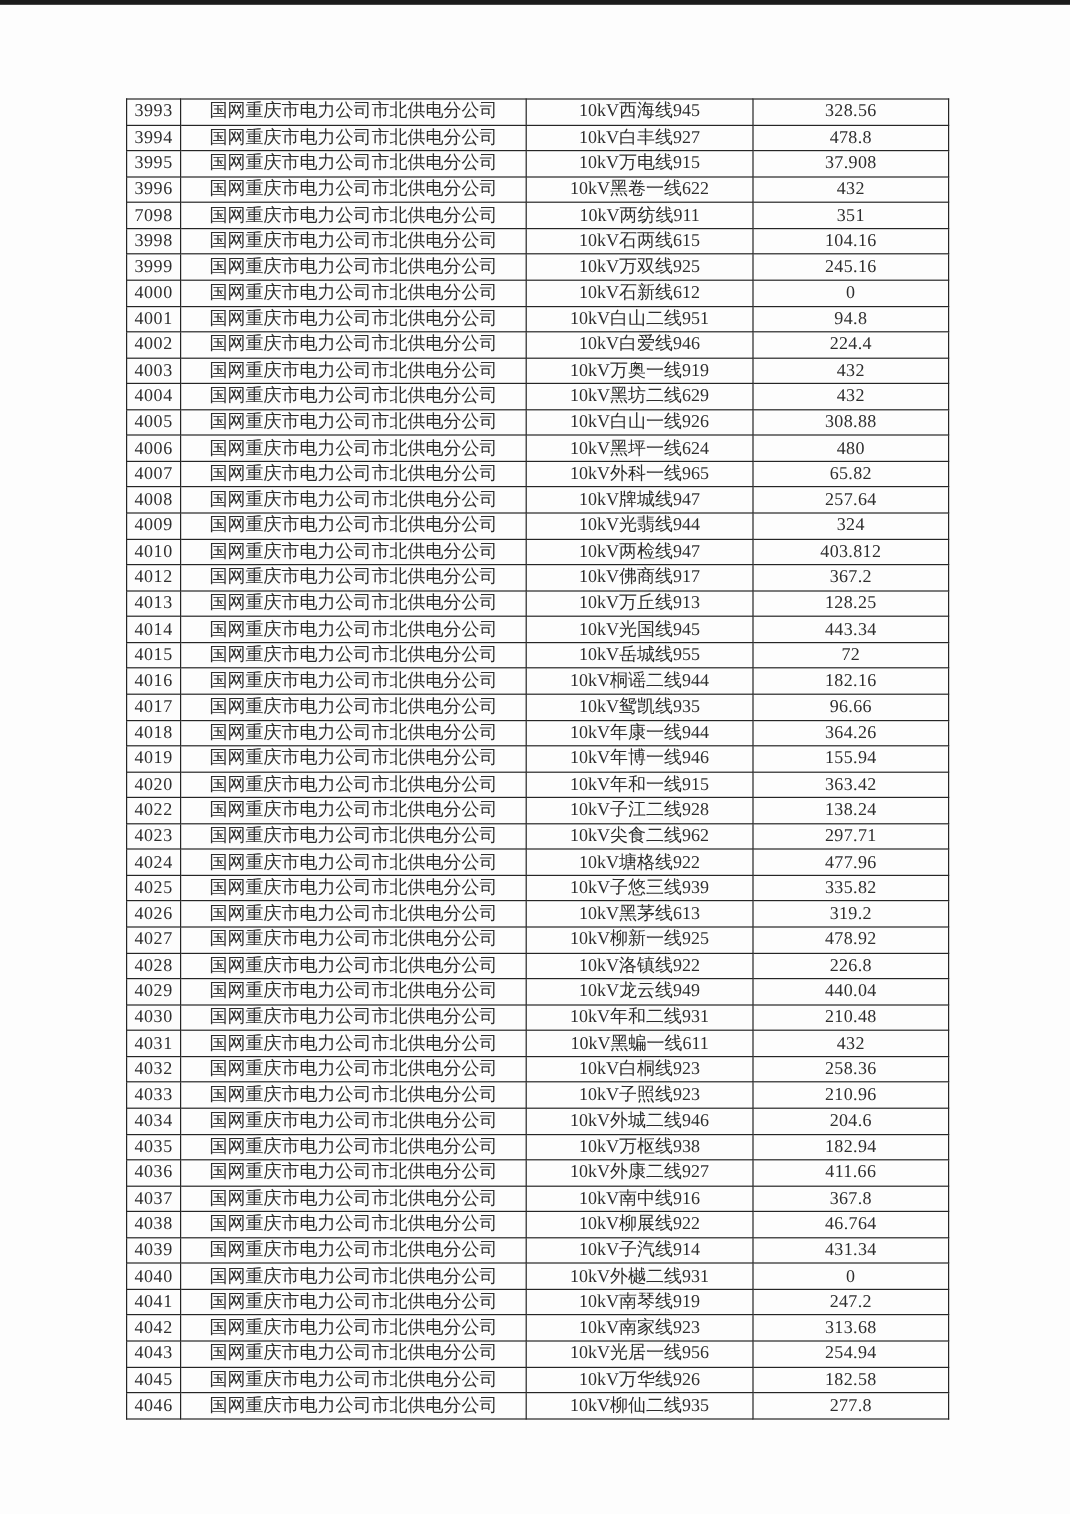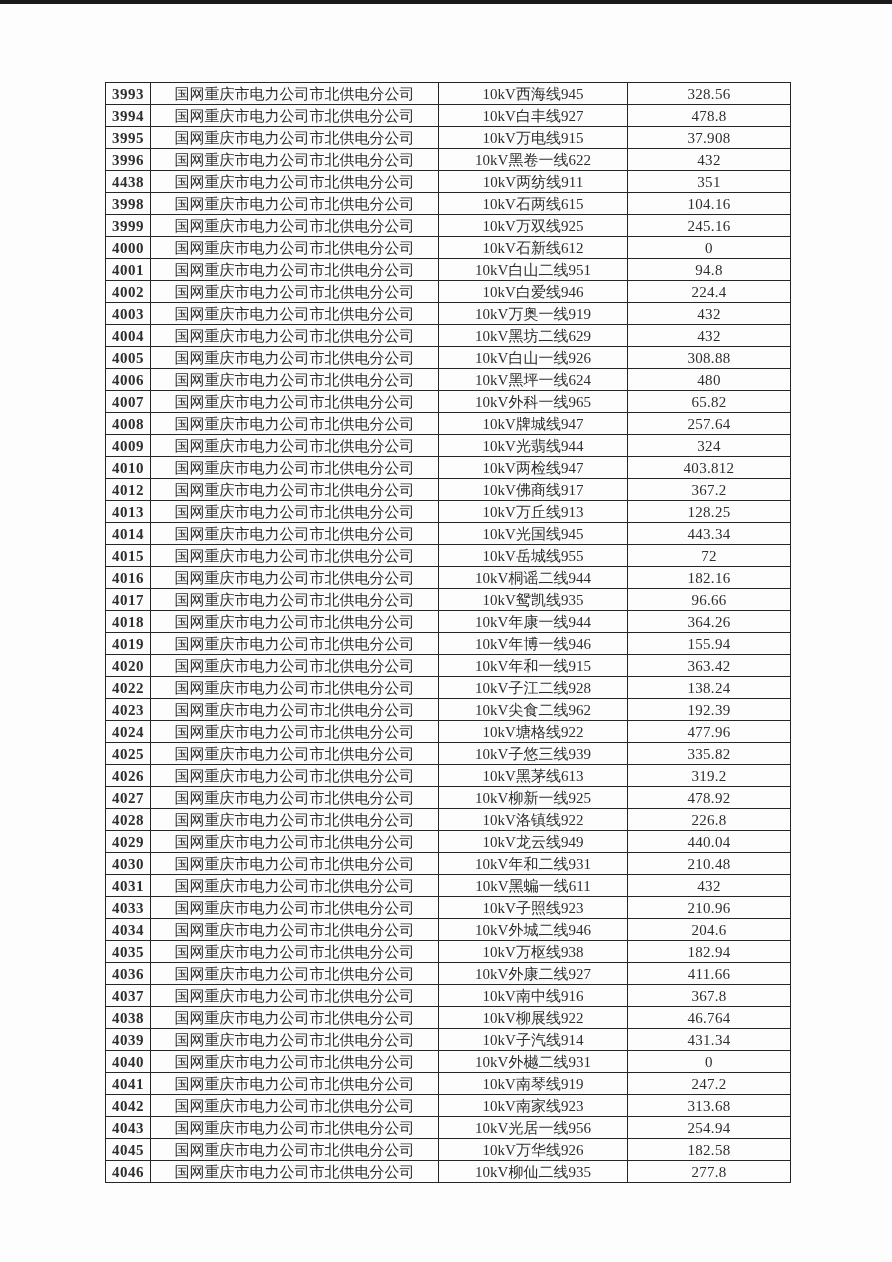--- a/index.html
+++ b/index.html
@@ -40,21 +40,20 @@
     padding: 0;
     height: 18px;
     line-height: 18px;
     font-size: 15px;
     white-space: nowrap;
     overflow: hidden;
   }
   td.cell-id {
     font-size: 14.5px;
     letter-spacing: 0.5px;
-    font-weight: bold;
   }
   td.cell-company {
     font-size: 15.5px;
   }
   td.cell-line {
     font-size: 15px;
   }
   td.cell-value {
     font-size: 14.5px;
     letter-spacing: 0.3px;
@@ -91,21 +90,21 @@
           <td class="cell-line">10kV万电线915</td>
           <td class="cell-value">37.908</td>
         </tr>
         <tr>
           <td class="cell-id">3996</td>
           <td class="cell-company">国网重庆市电力公司市北供电分公司</td>
           <td class="cell-line">10kV黑卷一线622</td>
           <td class="cell-value">432</td>
         </tr>
         <tr>
-          <td class="cell-id">4438</td>
+          <td class="cell-id">7098</td>
           <td class="cell-company">国网重庆市电力公司市北供电分公司</td>
           <td class="cell-line">10kV两纺线911</td>
           <td class="cell-value">351</td>
         </tr>
         <tr>
           <td class="cell-id">3998</td>
           <td class="cell-company">国网重庆市电力公司市北供电分公司</td>
           <td class="cell-line">10kV石两线615</td>
           <td class="cell-value">104.16</td>
         </tr>
@@ -238,21 +237,21 @@
         <tr>
           <td class="cell-id">4022</td>
           <td class="cell-company">国网重庆市电力公司市北供电分公司</td>
           <td class="cell-line">10kV子江二线928</td>
           <td class="cell-value">138.24</td>
         </tr>
         <tr>
           <td class="cell-id">4023</td>
           <td class="cell-company">国网重庆市电力公司市北供电分公司</td>
           <td class="cell-line">10kV尖食二线962</td>
-          <td class="cell-value">192.39</td>
+          <td class="cell-value">297.71</td>
         </tr>
         <tr>
           <td class="cell-id">4024</td>
           <td class="cell-company">国网重庆市电力公司市北供电分公司</td>
           <td class="cell-line">10kV塘格线922</td>
           <td class="cell-value">477.96</td>
         </tr>
         <tr>
           <td class="cell-id">4025</td>
           <td class="cell-company">国网重庆市电力公司市北供电分公司</td>
@@ -287,20 +286,26 @@
           <td class="cell-id">4030</td>
           <td class="cell-company">国网重庆市电力公司市北供电分公司</td>
           <td class="cell-line">10kV年和二线931</td>
           <td class="cell-value">210.48</td>
         </tr>
         <tr>
           <td class="cell-id">4031</td>
           <td class="cell-company">国网重庆市电力公司市北供电分公司</td>
           <td class="cell-line">10kV黑蝙一线611</td>
           <td class="cell-value">432</td>
+        </tr>
+        <tr>
+          <td class="cell-id">4032</td>
+          <td class="cell-company">国网重庆市电力公司市北供电分公司</td>
+          <td class="cell-line">10kV白桐线923</td>
+          <td class="cell-value">258.36</td>
         </tr>
         <tr>
           <td class="cell-id">4033</td>
           <td class="cell-company">国网重庆市电力公司市北供电分公司</td>
           <td class="cell-line">10kV子照线923</td>
           <td class="cell-value">210.96</td>
         </tr>
         <tr>
           <td class="cell-id">4034</td>
           <td class="cell-company">国网重庆市电力公司市北供电分公司</td>

